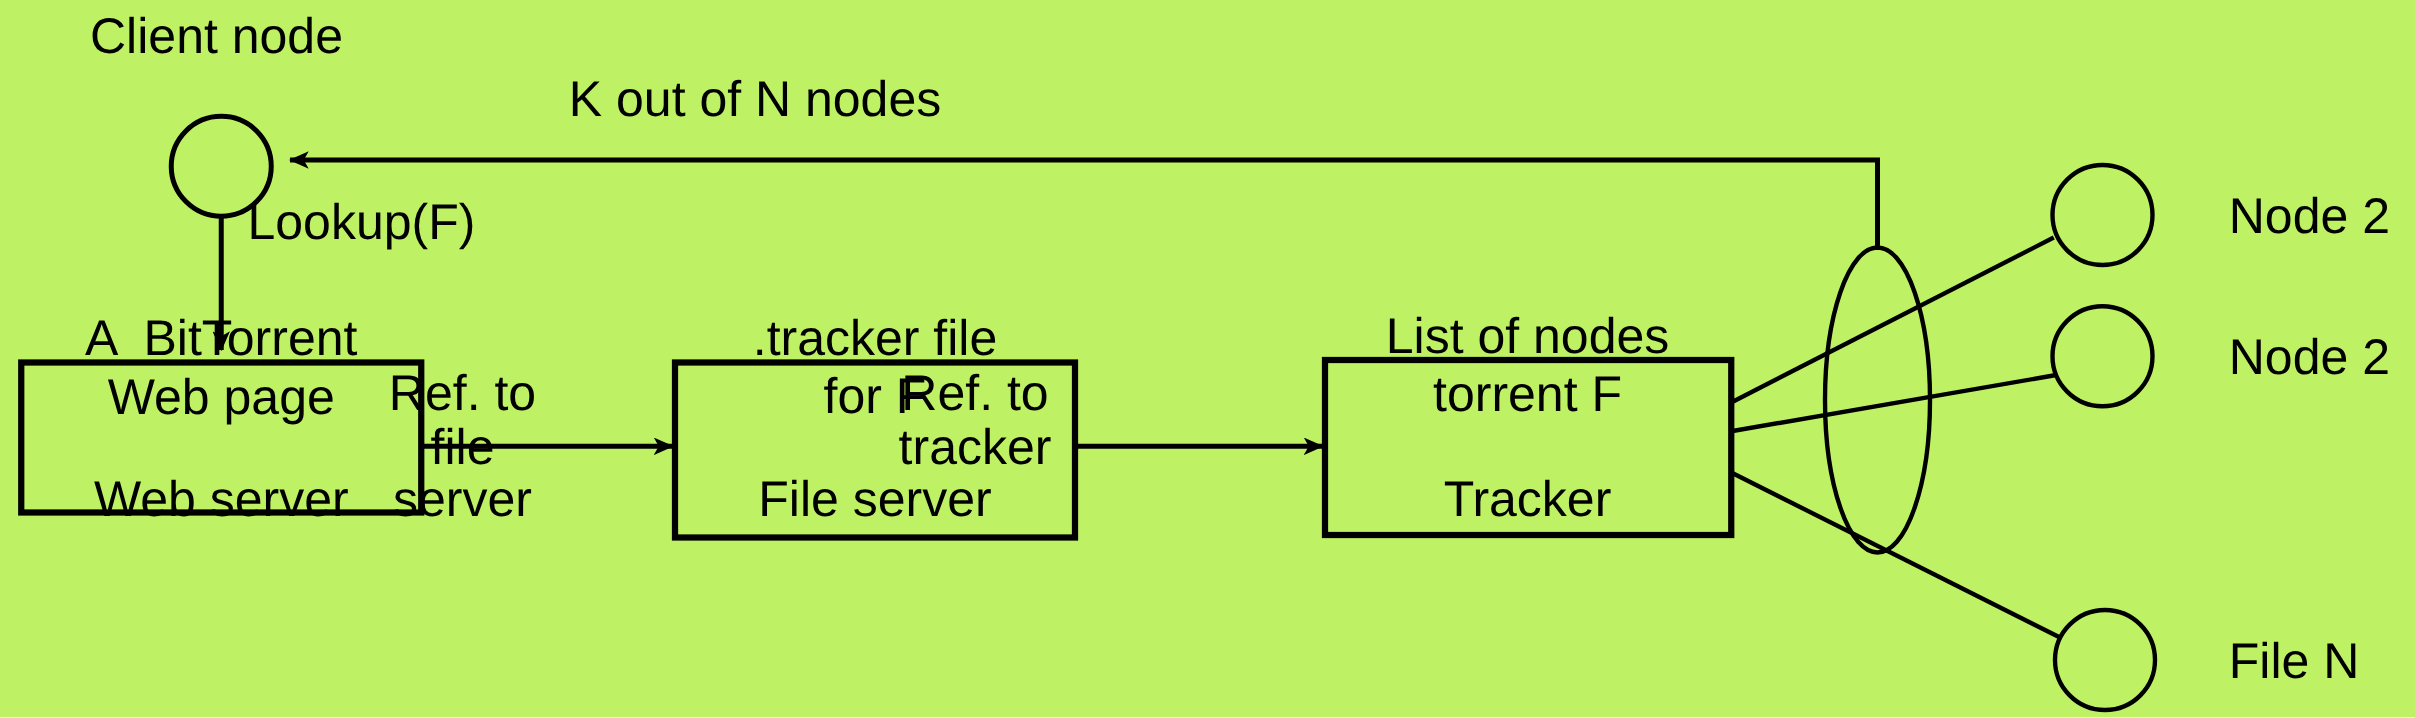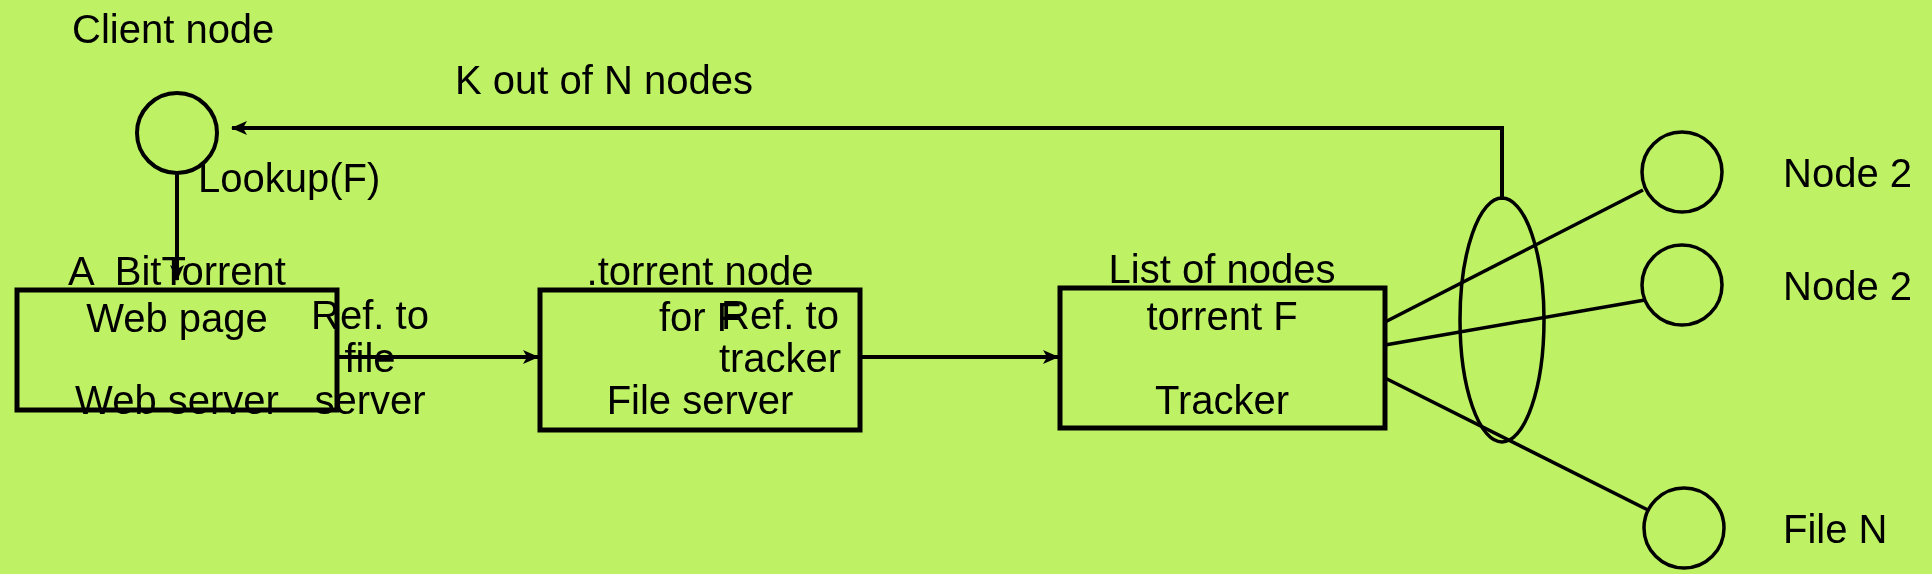--- a/index.html
+++ b/index.html
@@ -93,21 +93,21 @@
   <div class="lbl left" style="left:72px; top:6px;">Client node</div>
 
   <div class="lbl center" style="left:604px; top:57px;">K out of N nodes</div>
 
   <div class="lbl left" style="left:198px; top:155px;">Lookup(F)</div>
 
   <div class="boxtext" style="left:177px; top:248px;">A  BitTorrent</div>
   <div class="boxtext" style="left:177px; top:295px;">Web page</div>
   <div class="lbl center" style="left:177px; top:377px;">Web server</div>
 
-  <div class="boxtext" style="left:700px; top:248px;">.torrent node</div>
+  <div class="boxtext" style="left:700px; top:248px;">.tracker file</div>
   <div class="boxtext" style="left:700px; top:294px;">for F</div>
   <div class="lbl center" style="left:700px; top:377px;">File server</div>
 
   <div class="boxtext" style="left:1222px; top:246px;">List of nodes</div>
   <div class="boxtext" style="left:1222px; top:293px;">torrent F</div>
   <div class="lbl center" style="left:1222px; top:377px;">Tracker</div>
 
   <div class="lbl center" style="left:370px; top:292px;">Ref. to</div>
   <div class="lbl center" style="left:370px; top:335px;">file</div>
   <div class="lbl center" style="left:370px; top:377px;">server</div>

